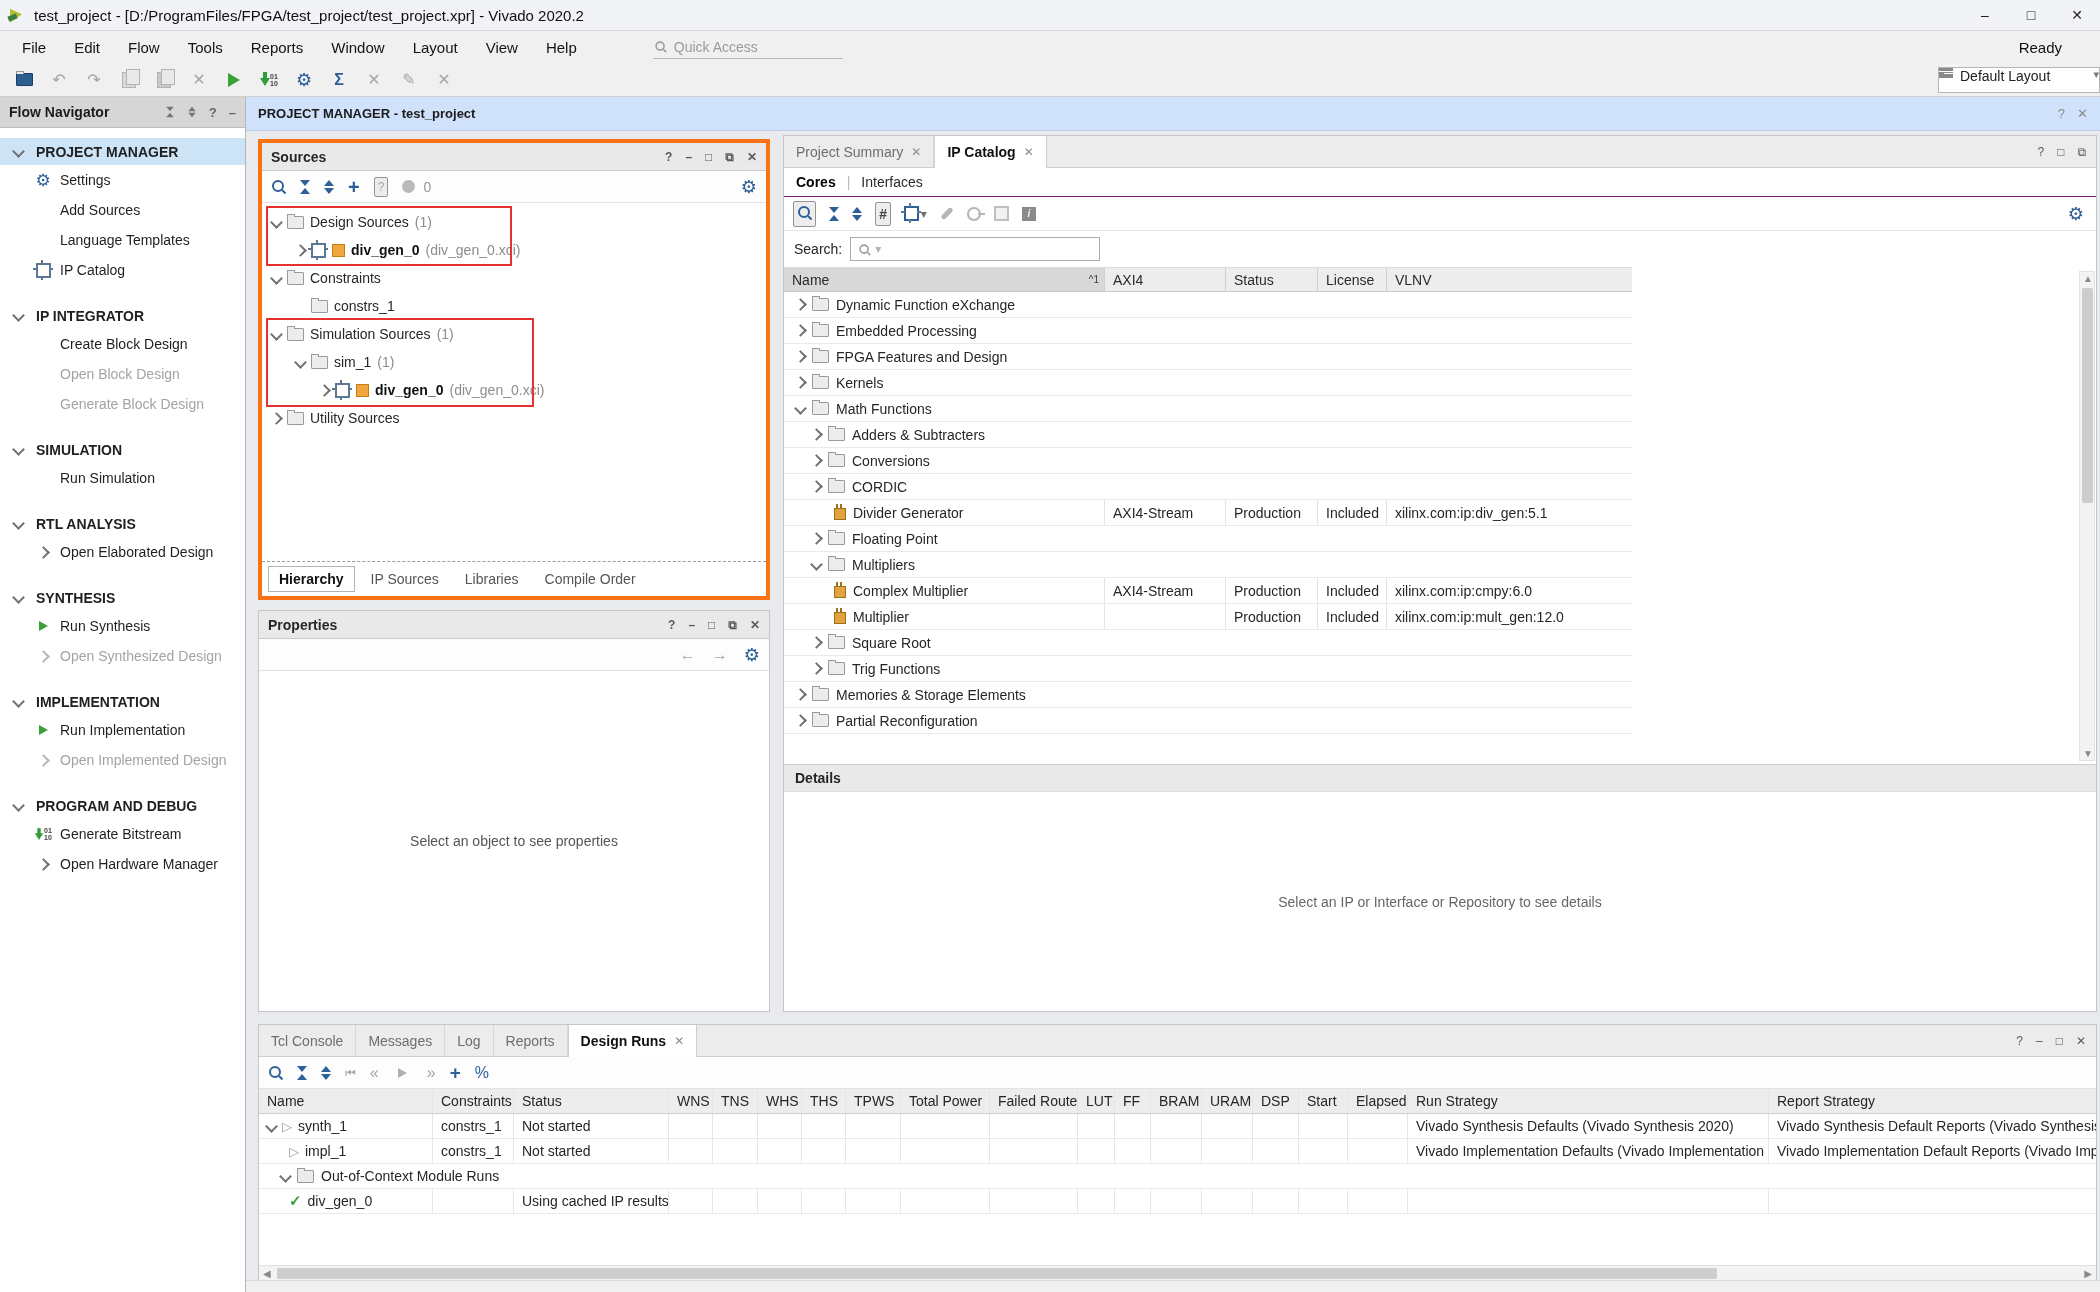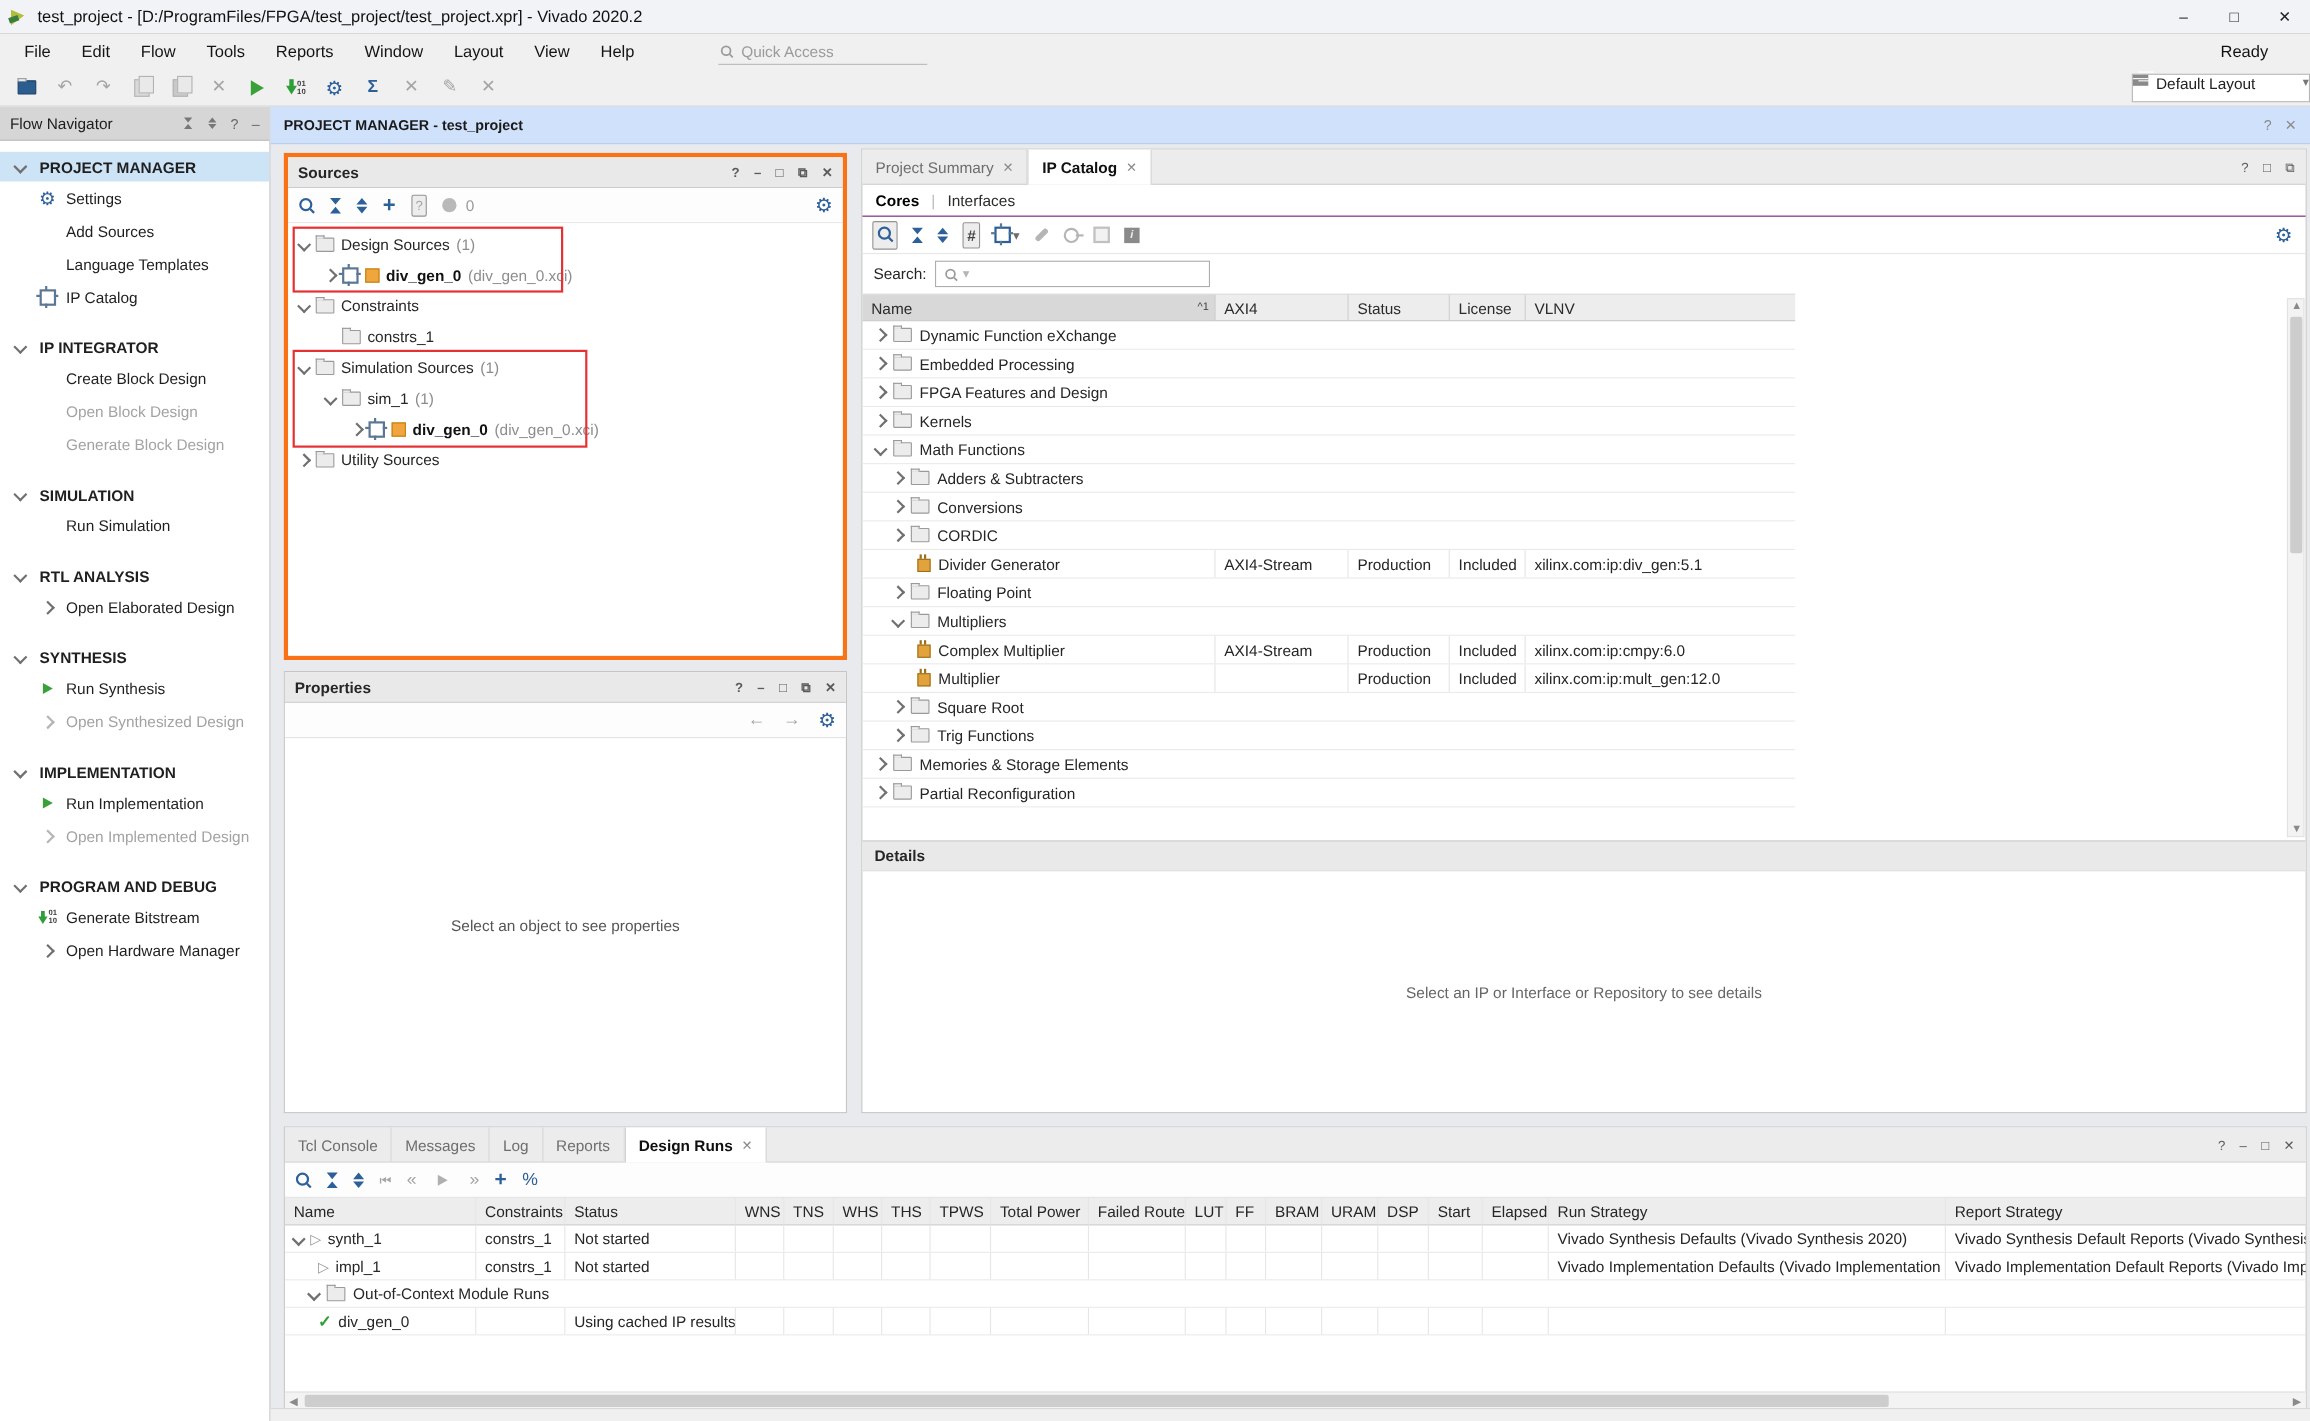--- a/index.html
+++ b/index.html
@@ -67,21 +67,21 @@
   .i-key{width:10px;height:10px;border:2px solid #b5b5b5;border-radius:50%;position:relative}
   .i-key::after{content:"";position:absolute;left:9px;top:4px;width:7px;height:2px;background:#b5b5b5}
   .i-chipgray{width:11px;height:11px;border:2px solid #c0c0c0;background:#f2f2f2}
   .i-infobox{width:14px;height:14px;background:#8a8a8a;color:#f0f0f0;font-size:10px;display:flex;align-items:center;justify-content:center;font-style:italic;font-weight:bold}
   .boxed{border:1px solid #939393;background:#ededed;border-radius:2px;padding:3px}
   .hash{position:relative;font-size:14px;font-weight:bold;color:#444;font-style:italic}
 
   
   #workspace{display:flex;height:1197px}
   #flownav{width:245px;flex:none;border-right:1px solid #b5b5b5;background:#fff;display:flex;flex-direction:column}
-  #flownav-header{height:30px;background:#d6d6d6;border-bottom:1px solid #bdbdbd;display:flex;align-items:center;padding:0 9px;font-weight:normal;font-size:14px;color:#1c1c1c}
+  #flownav-header{height:30px;background:#d6d6d6;border-bottom:1px solid #bdbdbd;display:flex;align-items:center;padding:0 9px;font-weight:bold;font-size:14px;color:#1c1c1c}
   .fnh-icons{margin-left:auto;display:flex;gap:12px;align-items:center;color:#666;font-size:13px}
   #flownav-body{padding-top:10px;overflow:hidden}
   .fn-section{margin-bottom:17px}
   .fn-sec-header{height:27px;display:flex;align-items:center;font-weight:bold;font-size:14px;color:#1f1f1f}
   .fn-sec-header .chev{margin-left:14px;margin-right:13px}
   .fn-sec-header.sel{background:#cde4f7}
   .fn-item{height:30px;display:flex;align-items:center;padding-left:60px;position:relative;font-size:14px;color:#1f1f1f}
   .fn-item.dis{color:#a3a3a3}
   .fn-item .ficon{position:absolute;left:33px;width:20px;display:flex;justify-content:center;align-items:center}
   .fn-gear{color:#2d6098;font-size:17px}
@@ -447,20 +447,26 @@
                 <span class="suffix">(div_gen_0.xci)</span>
               </div>
             <div class="trow p0">
                 <span class="chev r"></span>
                 <span class="folder"></span>
                 <span>Utility Sources</span>
               </div>
             <div class="redbox" id="redbox-design"></div>
             <div class="redbox" id="redbox-sim"></div>
           </div>
+          <div class="src-tabs">
+            <span class="src-tab active">Hierarchy</span>
+            <span class="src-tab">IP Sources</span>
+            <span class="src-tab">Libraries</span>
+            <span class="src-tab">Compile Order</span>
+          </div>
         </div>
 
         <div class="panel" id="properties-panel">
           <div class="panel-header">
             <span>Properties</span>
             <span class="ph-icons">
               <span>?</span>
               <span>–</span>
               <span>□</span>
               <span>⧉</span>

